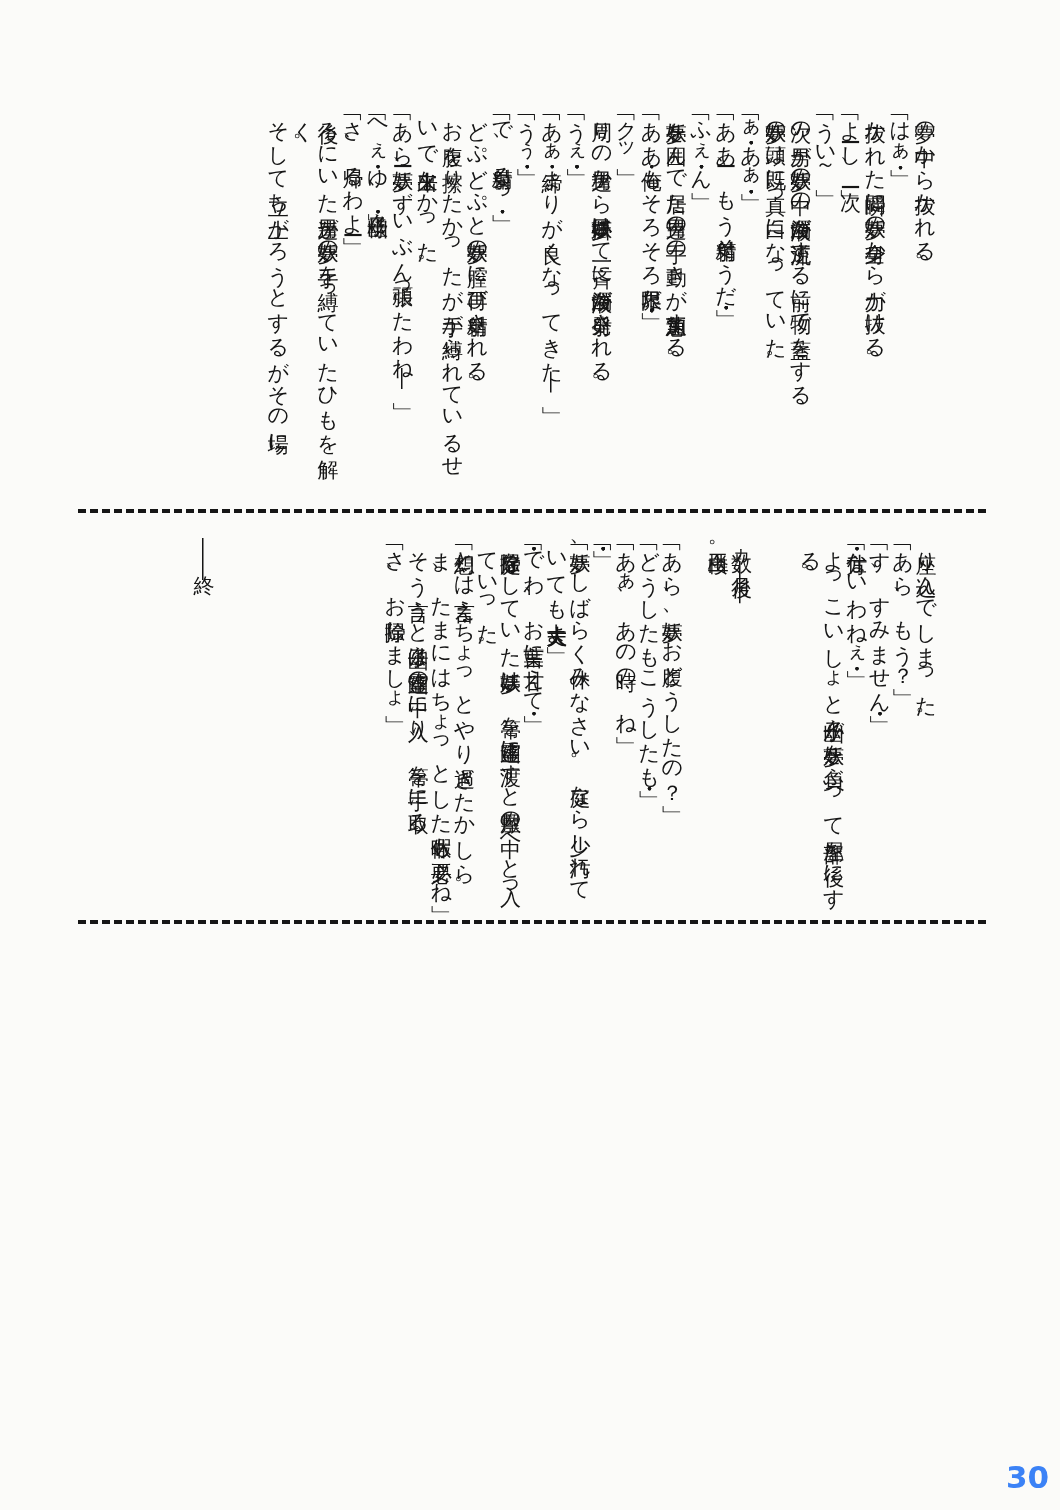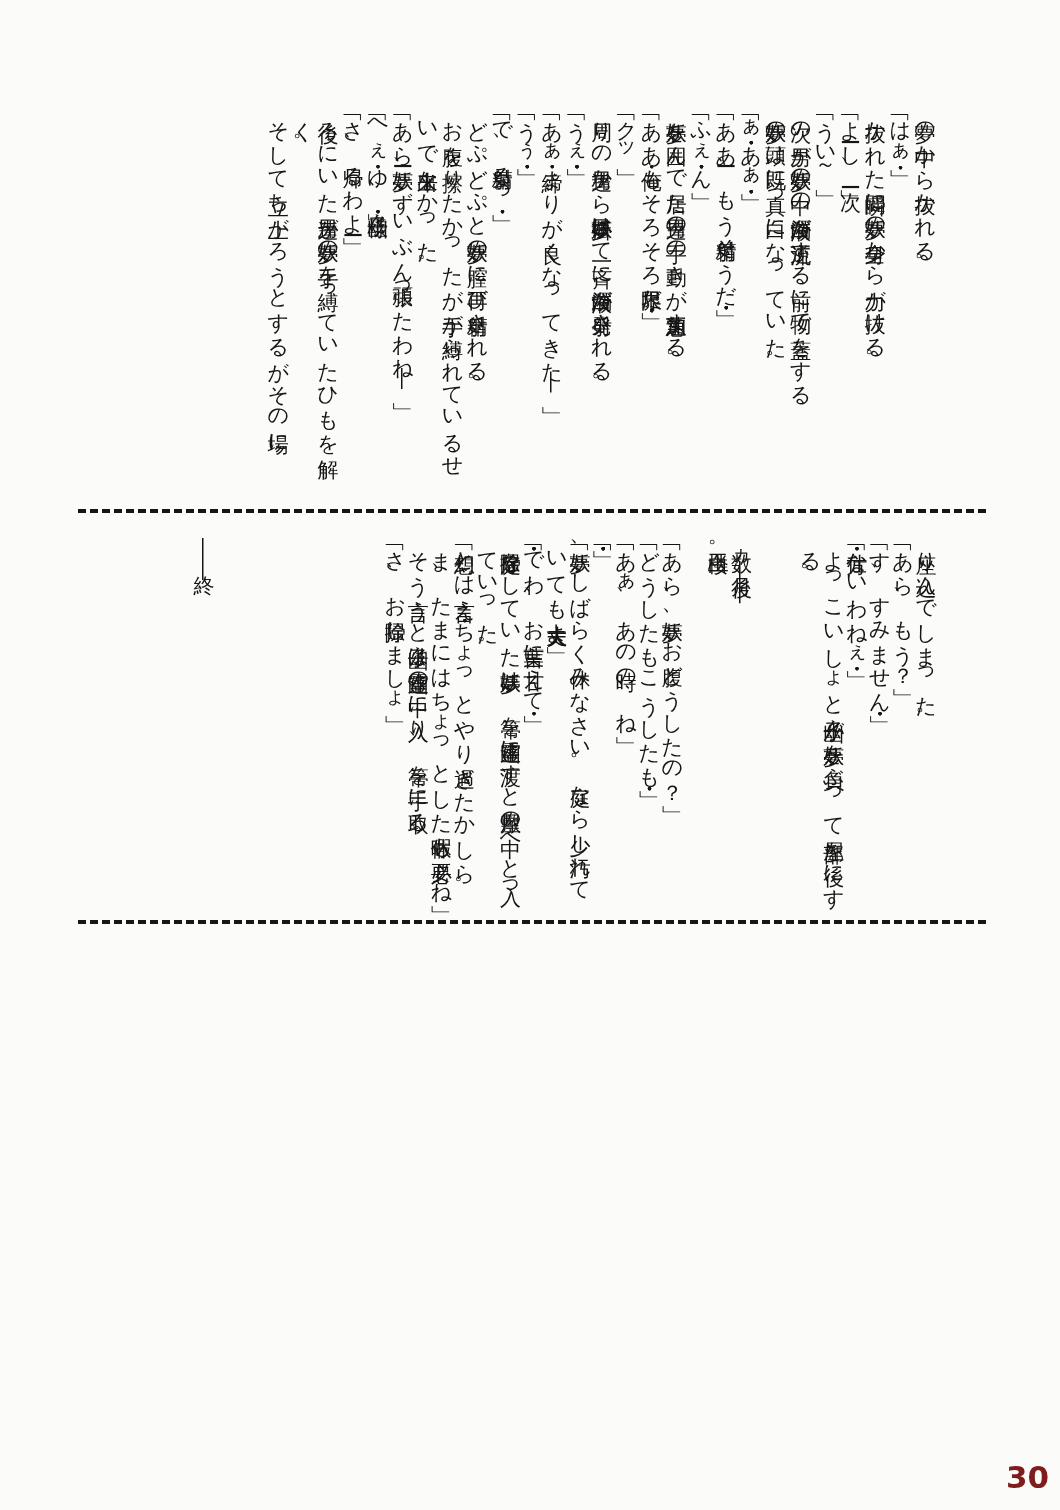--- a/index.html
+++ b/index.html
@@ -57,21 +57,21 @@
     font-size: 21px;
     line-height: 1.1;
   }
   .page-number {
     position: absolute;
     left: 1006px;
     top: 1459px;
     font-size: 31px;
     font-weight: bold;
     letter-spacing: 0px;
-    color: #7f1d1d;
+    color: #3b82f6;
     font-family: "DejaVu Sans", sans-serif;
     text-align: right;
   }
 </style>
 </head>
 <body>
 
 <div class="page">
 
   <div class="vtext story-1">

